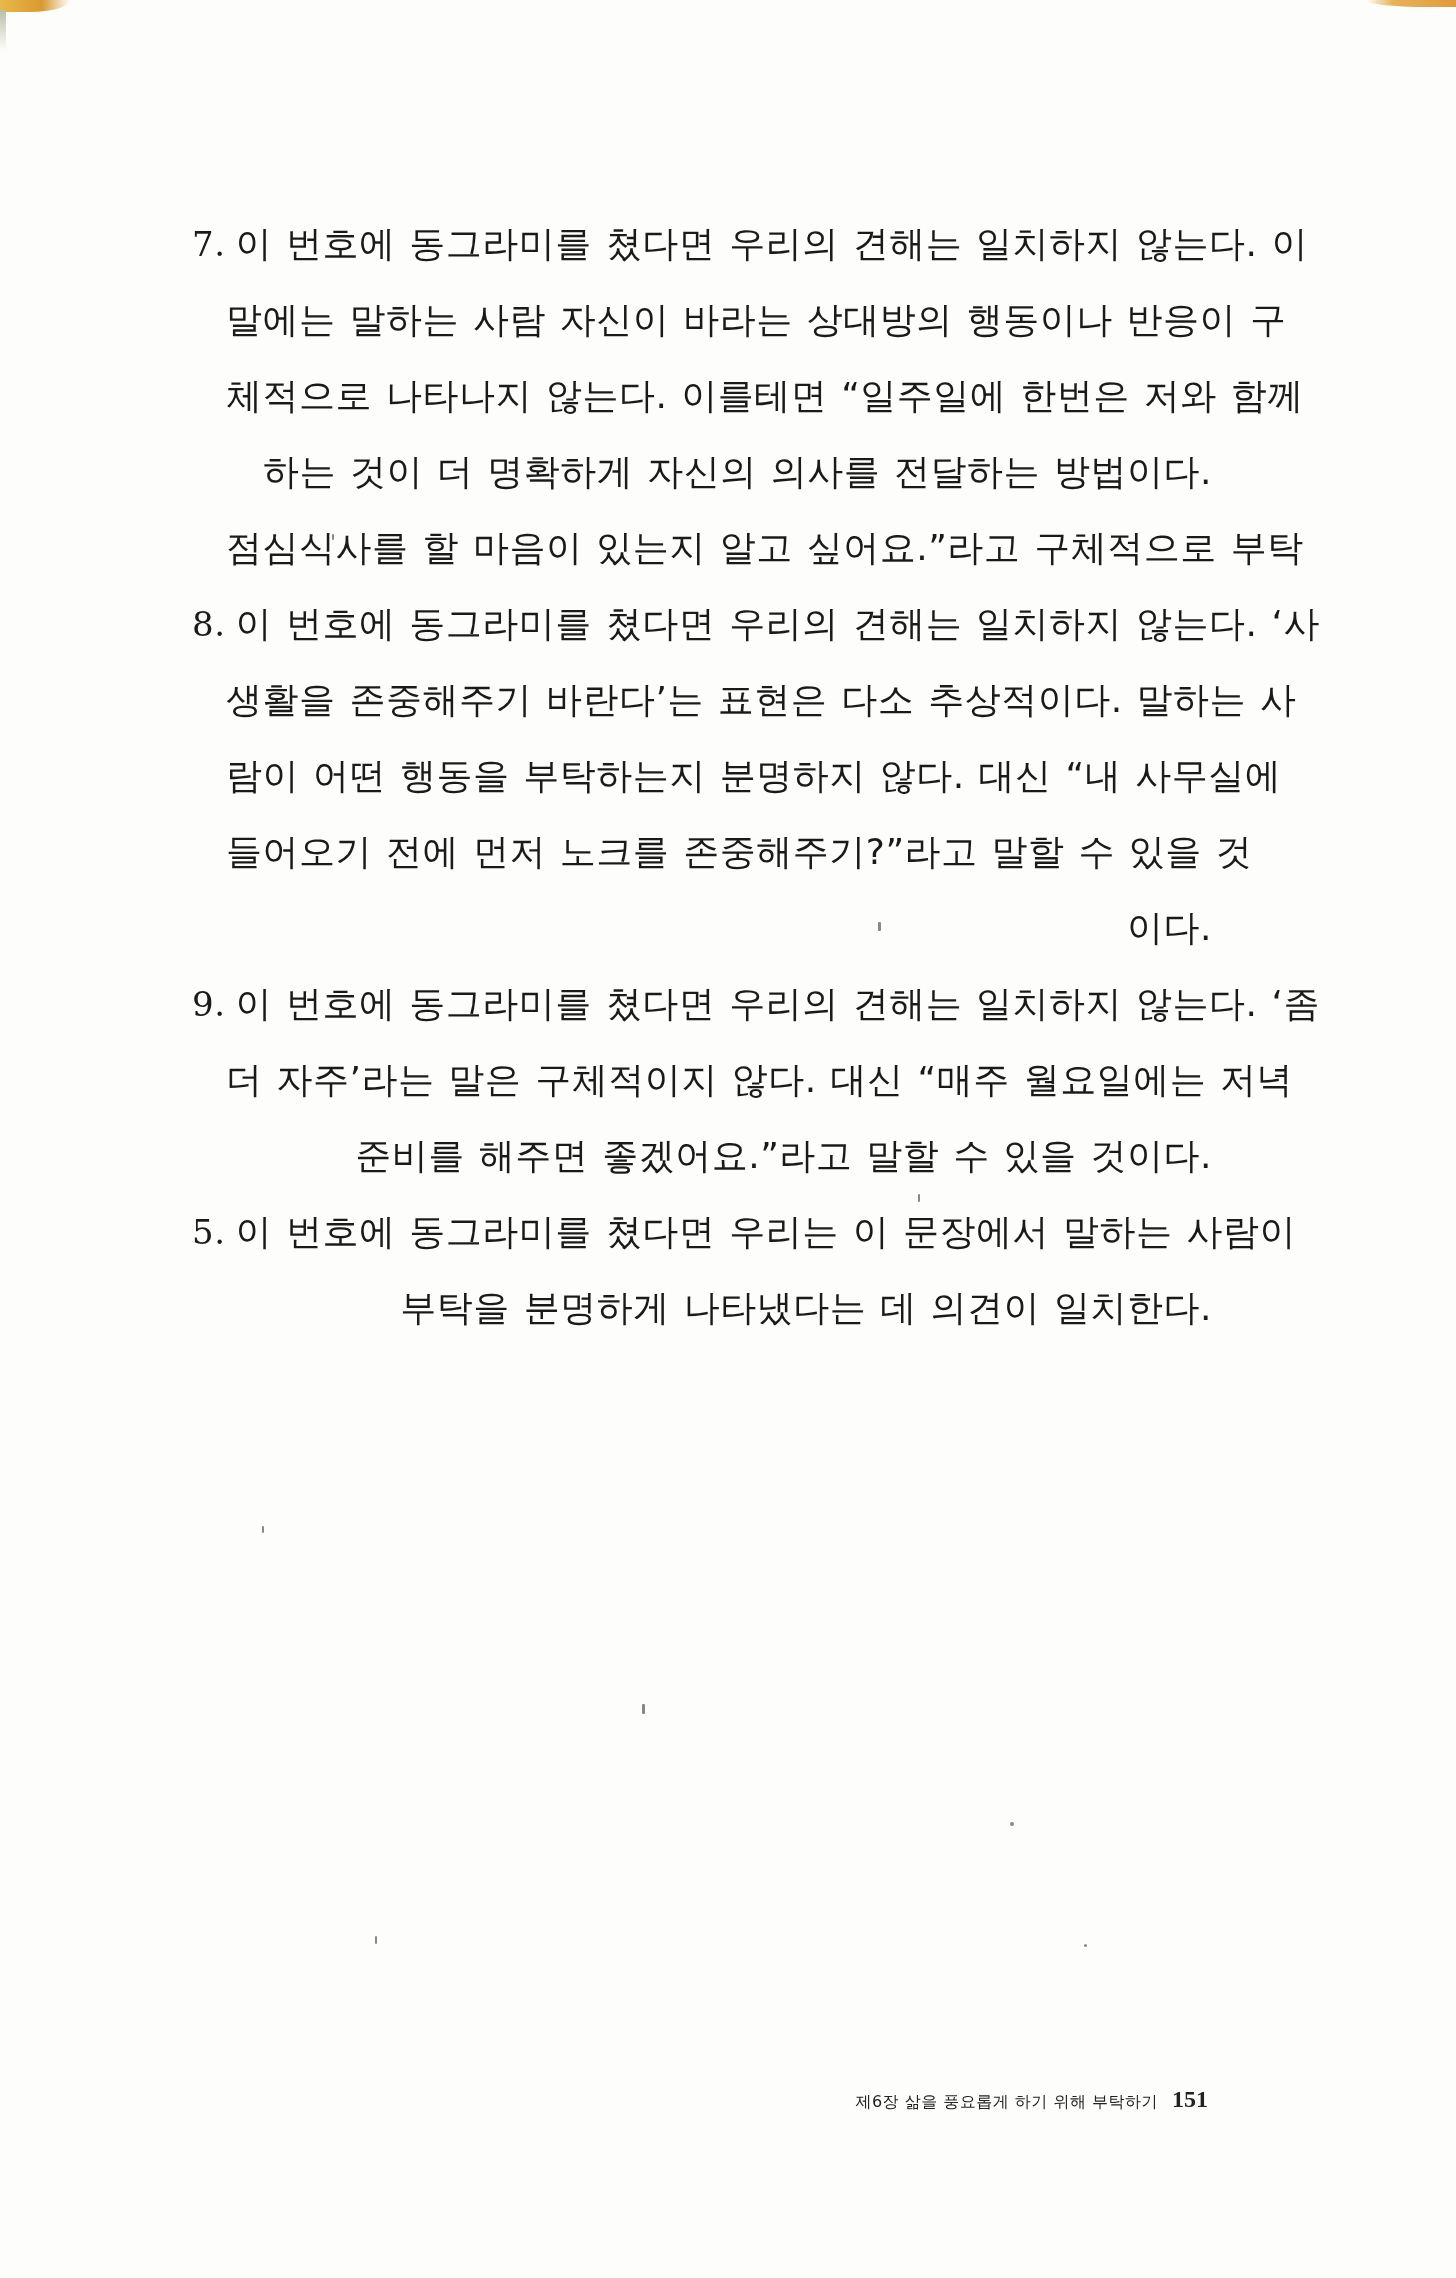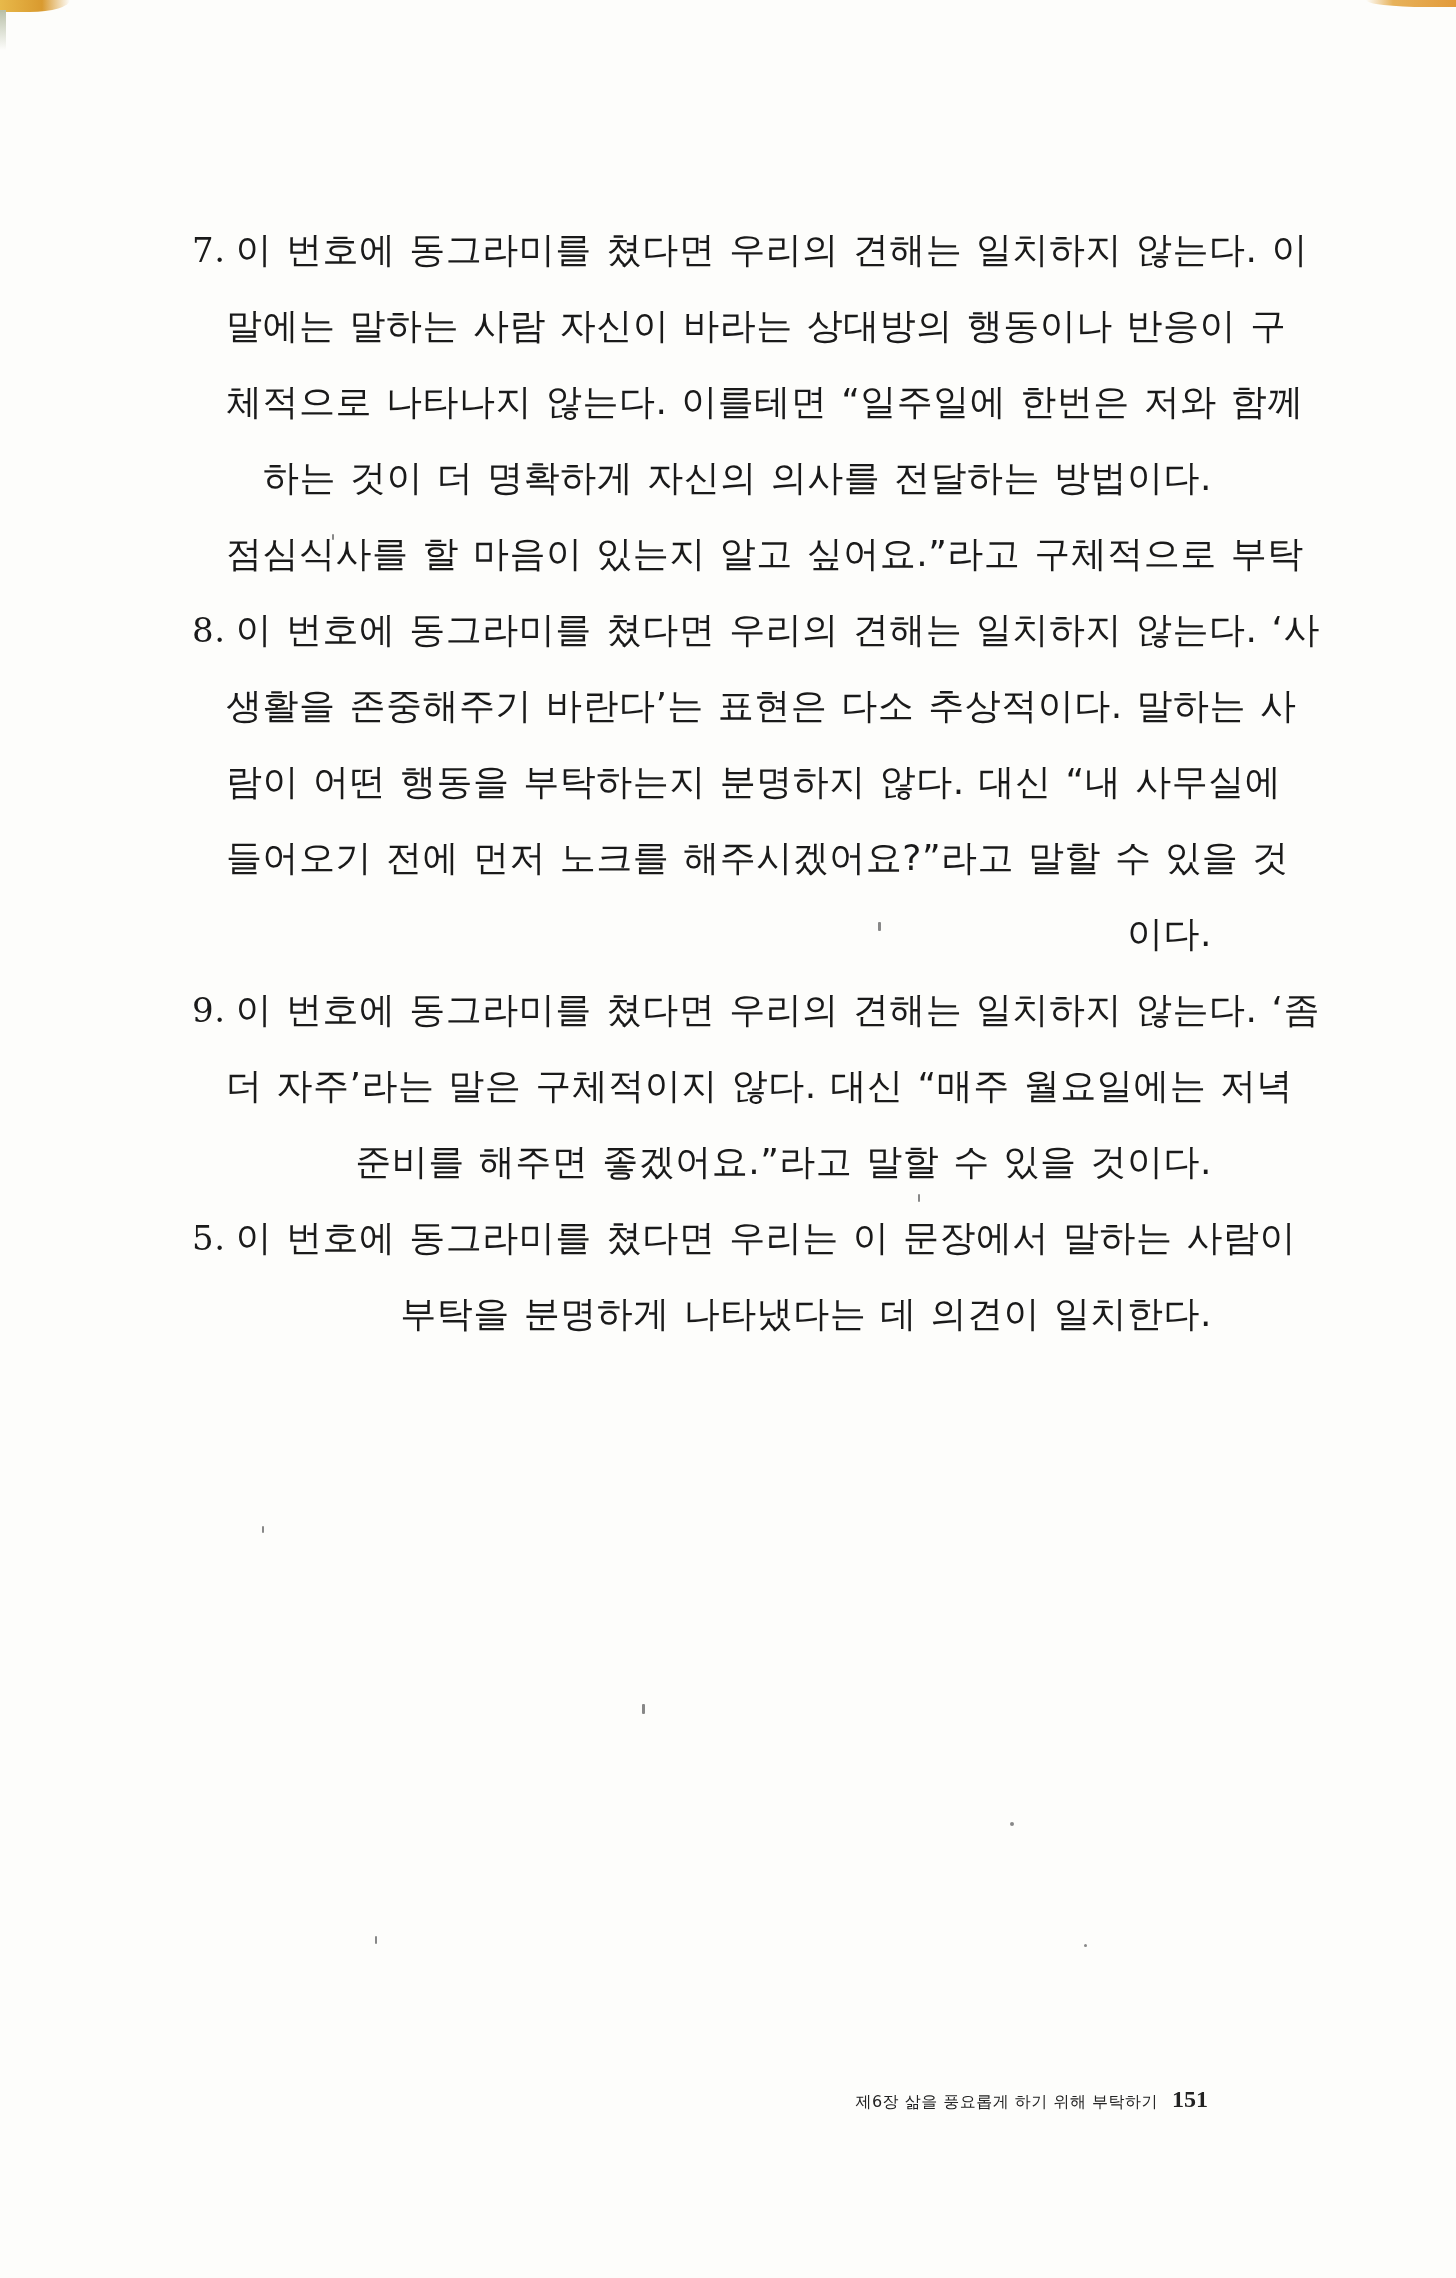--- a/index.html
+++ b/index.html
@@ -47,21 +47,21 @@
       top: 218px;
       width: 1020px;
     }
     .item {
       position: relative;
       margin: 0;
     }
     .line {
       display: block;
       height: 76px;
-      line-height: 64px;
+      line-height: 52px;
       font-size: 36px;
       letter-spacing: 0.5px;
       white-space: nowrap;
       word-spacing: 2px;
     }
     .item .num {
       display: inline-block;
       font-family: "DejaVu Serif", "Liberation Serif", serif;
       font-size: 34px;
       margin-right: 10px;
@@ -115,21 +115,21 @@
       <span class="line cont">말에는 말하는 사람 자신이 바라는 상대방의 행동이나 반응이 구</span>
       <span class="line cont">체적으로 나타나지 않는다. 이를테면 “일주일에 한번은 저와 함께</span>
       <span class="line cont">하는 것이 더 명확하게 자신의 의사를 전달하는 방법이다.</span>
       <span class="line cont">점심식사를 할 마음이 있는지 알고 싶어요.”라고 구체적으로 부탁</span>
     </div>
 
     <div class="item">
       <span class="line"><span class="num">8.</span><span>이 번호에 동그라미를 쳤다면 우리의 견해는 일치하지 않는다. ‘사</span></span>
       <span class="line cont">생활을 존중해주기 바란다’는 표현은 다소 추상적이다. 말하는 사</span>
       <span class="line cont">람이 어떤 행동을 부탁하는지 분명하지 않다. 대신 “내 사무실에</span>
-      <span class="line cont">들어오기 전에 먼저 노크를 해주시겠어요?”라고 말할 수 있을 것</span>
+      <span class="line cont">들어오기 전에 먼저 노크를 존중해주기?”라고 말할 수 있을 것</span>
       <span class="line cont">이다.</span>
     </div>
 
     <div class="item">
       <span class="line"><span class="num">9.</span><span>이 번호에 동그라미를 쳤다면 우리의 견해는 일치하지 않는다. ‘좀</span></span>
       <span class="line cont">더 자주’라는 말은 구체적이지 않다. 대신 “매주 월요일에는 저녁</span>
       <span class="line cont">준비를 해주면 좋겠어요.”라고 말할 수 있을 것이다.</span>
     </div>
 
     <div class="item ten">

